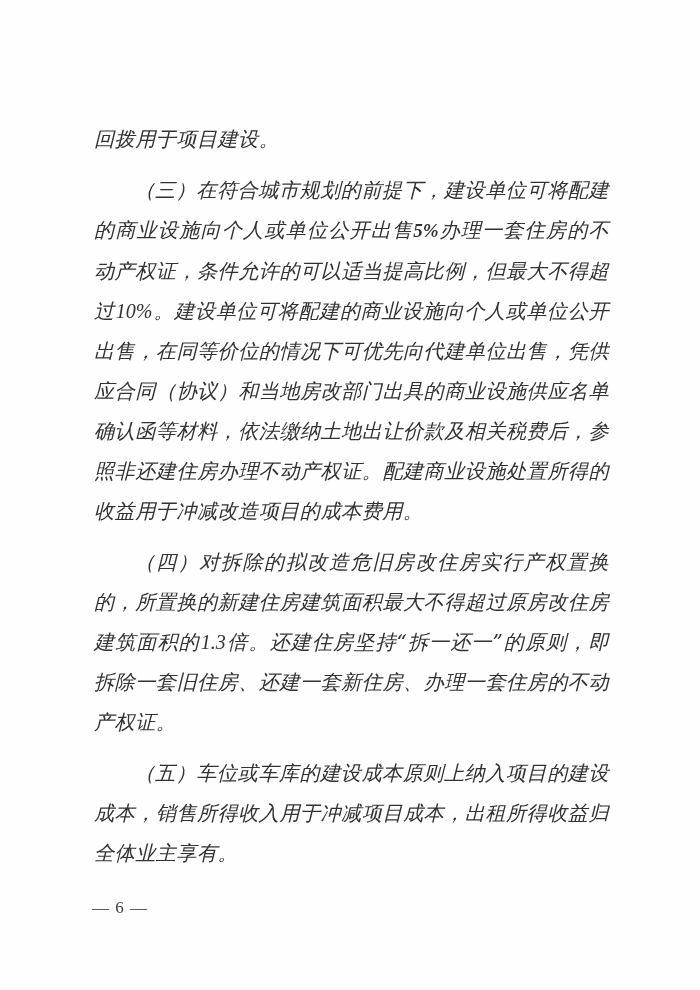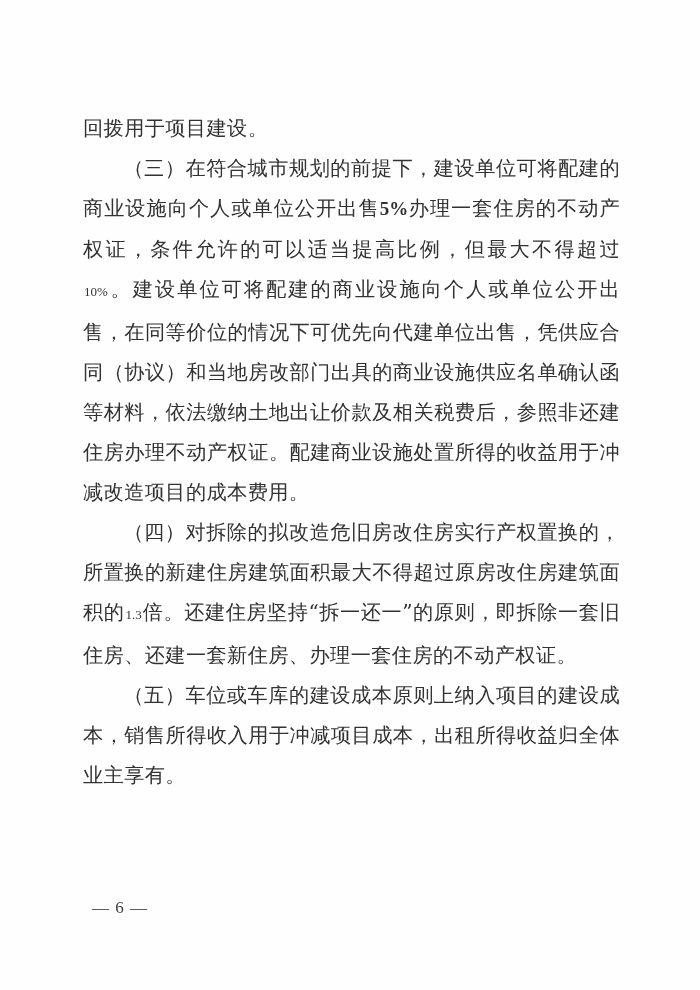--- a/index.html
+++ b/index.html
@@ -27,29 +27,30 @@
 
   
   .text-block {
     position: absolute;
     left: 83px;
     top: 108px;
     width: 537px;
   }
 
   .para {
-    margin: 0;
+    margin: 11px;
     padding: 0;
     color: #1d1d1d;
     font-size: 20.2px;
     line-height: 40px;
     text-align: justify;
     text-justify: inter-ideograph;
     letter-spacing: 0.4px;
     font-family: "DejaVu Serif", "Liberation Serif", serif;
+    font-style: italic;
     -webkit-font-smoothing: none;
   }
 
   .para.indent {
     text-indent: 2em;
   }
 
   
   .para {
     font-weight: 400;
@@ -61,21 +62,21 @@
   .num {
     font-family: "Liberation Serif", "DejaVu Serif", serif;
     font-weight: 700;
     letter-spacing: 0;
     font-size: 19px;
   }
   .num-sp {
     font-family: "Liberation Serif", "DejaVu Serif", serif;
     font-weight: 400;
     letter-spacing: 0;
-    font-size: 13px;
+    font-size: 20px;
     padding: 0 1px;
   }
 
   
   .folio {
     position: absolute;
     left: 92px;
     top: 898px;
     width: 120px;
     color: #2a2a2a;

